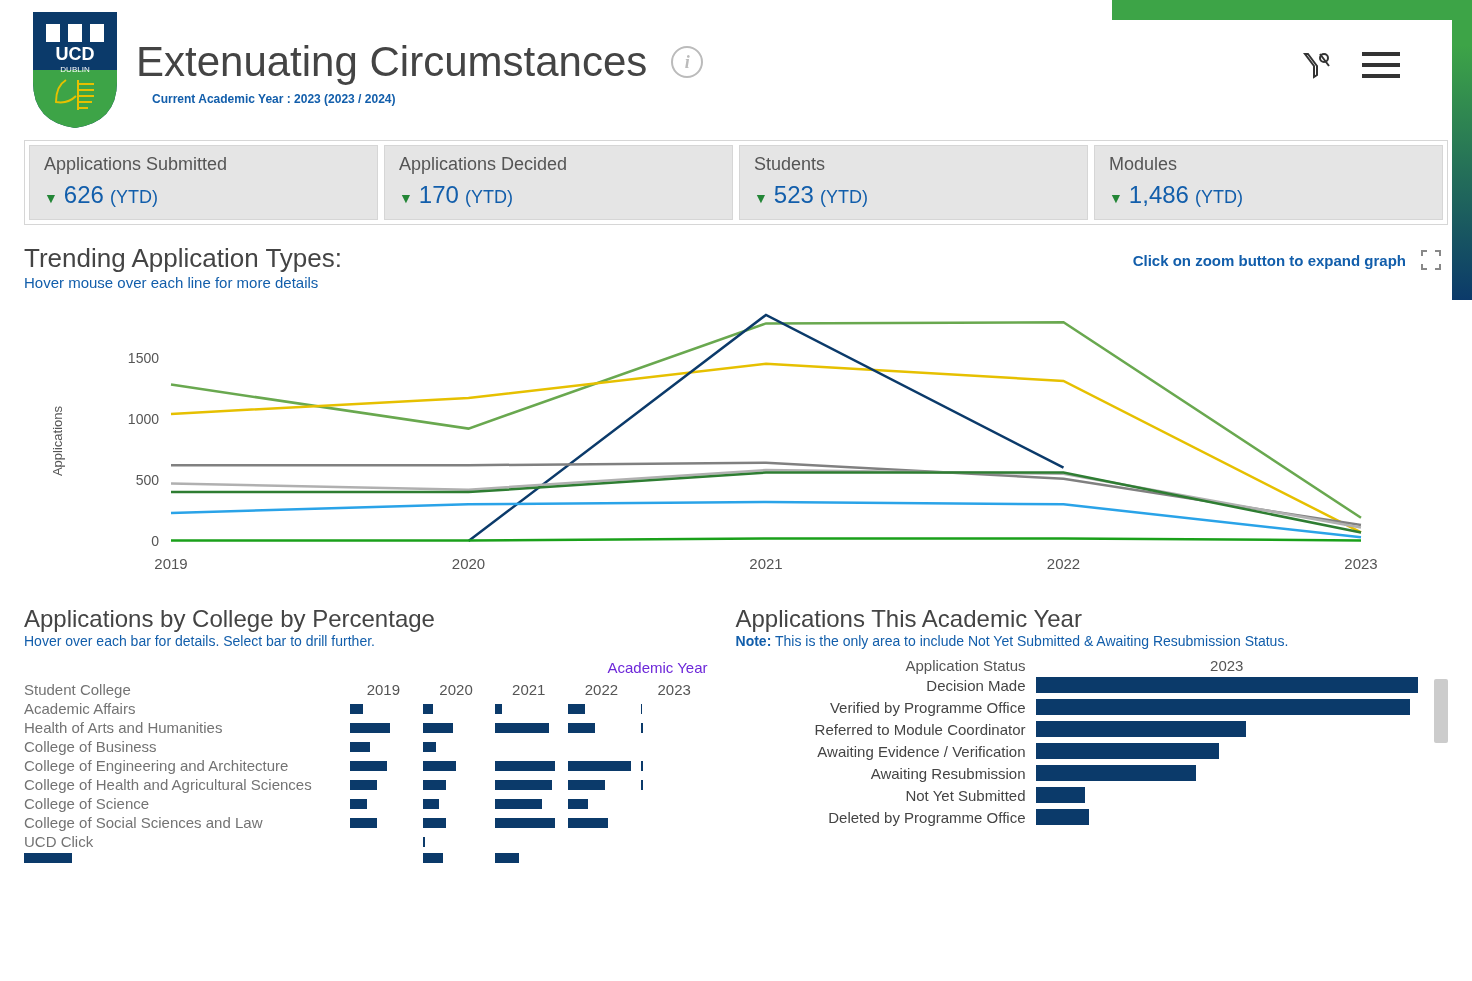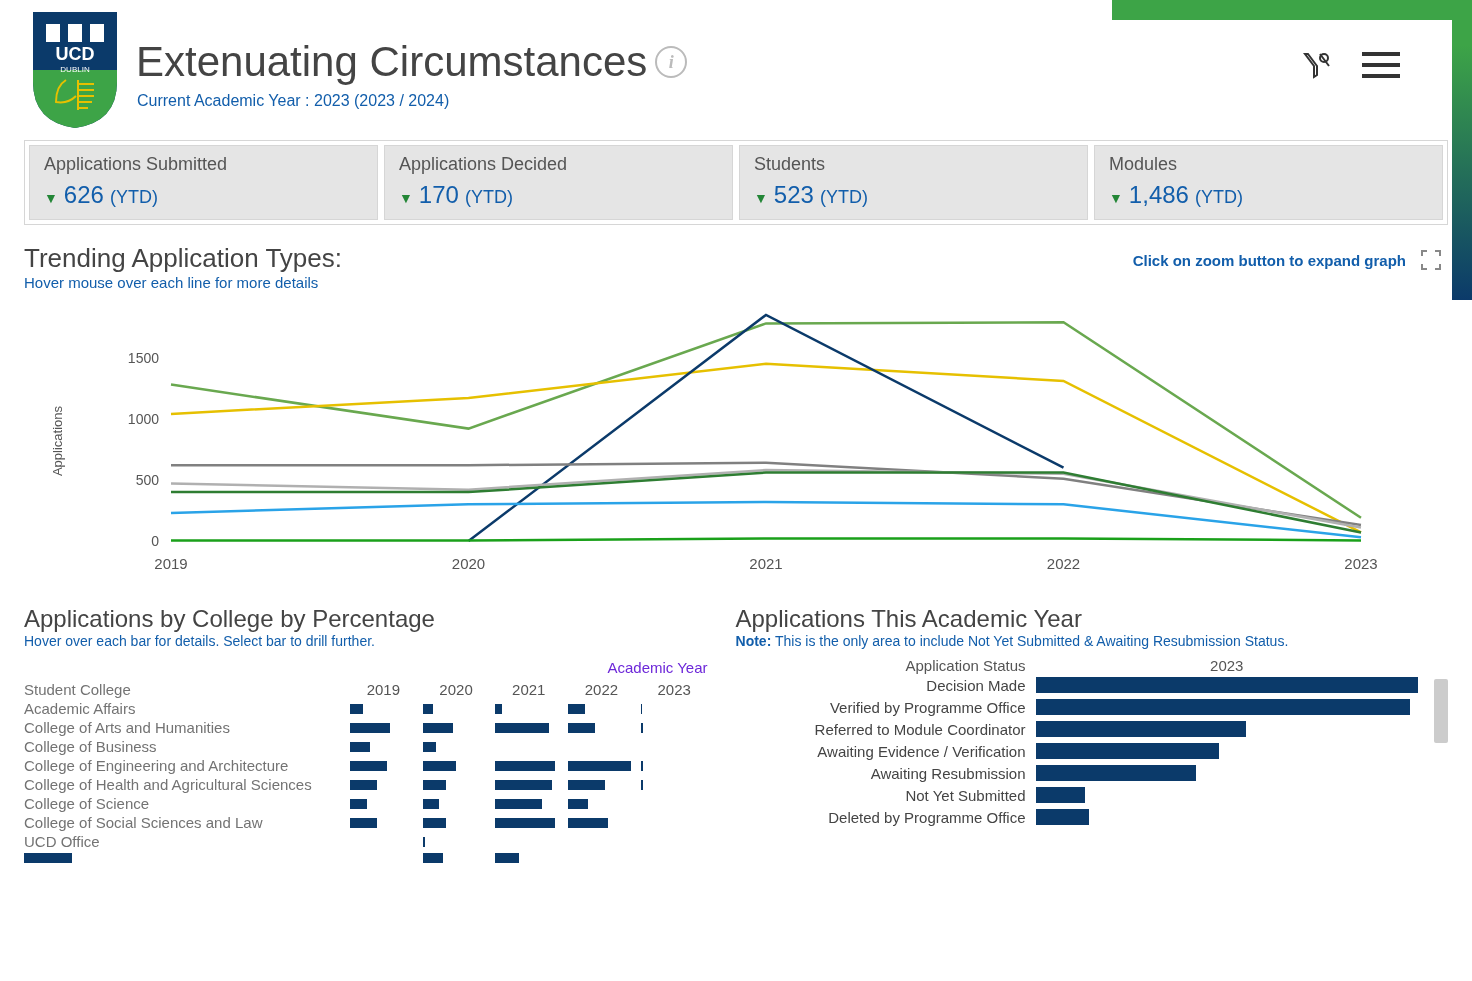--- a/index.html
+++ b/index.html
@@ -44,30 +44,30 @@
   }
   .logo {
     width: 94px; height: 120px;
     margin-right: 14px;
     flex: 0 0 auto;
   }
   .title-block { flex: 1 1 auto; padding-top: 28px; }
   h1 {
     font-size: 42px; font-weight: 400;
     margin: 0; color: #444;
-    display: flex; align-items: center; gap: 8px;
+    display: flex; align-items: center; gap: 24px;
   }
   .info-icon {
     width: 28px; height: 28px; border: 2px solid #bbb;
     border-radius: 50%; display:flex; align-items:center; justify-content:center;
     font-style: italic; font-family: Georgia, serif;
     color: #bbb; font-size: 18px; font-weight: bold;
     cursor: pointer;
   }
-  .subtitle { color: var(--link); font-size: 16px; margin-top: 6px; margin-left: 1px;}
+  .subtitle { color: var(--link); font-size: 12px; margin-top: 6px; margin-left: 16px; font-weight: bold;}
   .top-icons { display:flex; align-items:center; gap:28px; padding-top: 40px; padding-right: 30px;}
   .icon-btn { cursor:pointer; }
 
   .metrics {
     margin: 10px 24px 0 24px;
     border: 1px solid var(--border);
     display: flex;
     padding: 4px;
     gap: 6px;
   }
@@ -261,21 +261,21 @@
           </div>
           <div class="apc-cell">
             <div class="apc-bar" style="width: 10%;"></div>
           </div>
           <div class="apc-cell">
             <div class="apc-bar" style="width: 25%;"></div>
           </div>
           <div class="apc-cell">
             <div class="apc-bar" style="width: 2%;"></div>
           </div>
-          <div class="apc-rowlabel">College of Arts and Humanities</div>
+          <div class="apc-rowlabel">Health of Arts and Humanities</div>
           <div class="apc-cell">
             <div class="apc-bar" style="width: 60%;"></div>
           </div>
           <div class="apc-cell">
             <div class="apc-bar" style="width: 45%;"></div>
           </div>
           <div class="apc-cell">
             <div class="apc-bar" style="width: 80%;"></div>
           </div>
           <div class="apc-cell">
@@ -347,21 +347,21 @@
           <div class="apc-cell">
             <div class="apc-bar" style="width: 35%;"></div>
           </div>
           <div class="apc-cell">
             <div class="apc-bar" style="width: 90%;"></div>
           </div>
           <div class="apc-cell">
             <div class="apc-bar" style="width: 60%;"></div>
           </div>
           <div class="apc-cell"></div>
-          <div class="apc-rowlabel">UCD Office</div>
+          <div class="apc-rowlabel">UCD Click</div>
           <div class="apc-cell"></div>
           <div class="apc-cell">
             <div class="apc-bar" style="width: 3%;"></div>
           </div>
           <div class="apc-cell"></div>
           <div class="apc-cell"></div>
           <div class="apc-cell"></div>
           <div class="apc-cell">
             <div class="apc-bar" style="width: 15%;"></div>
           </div>

